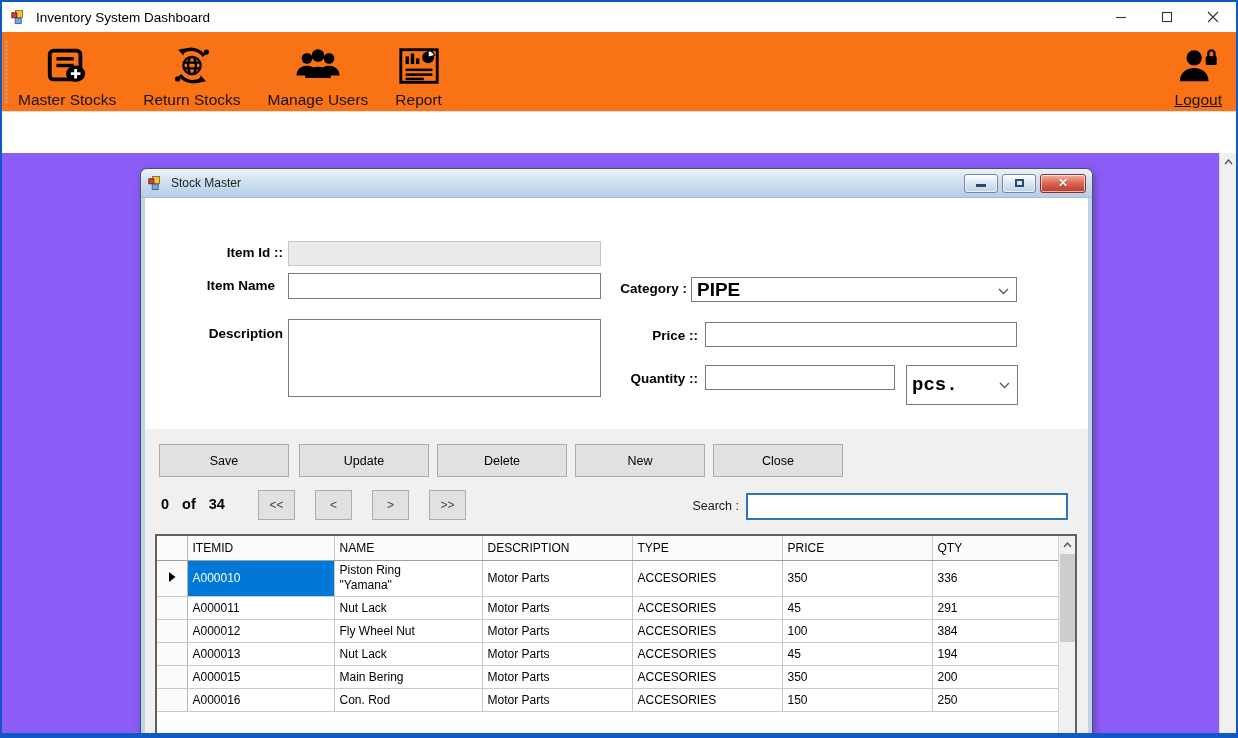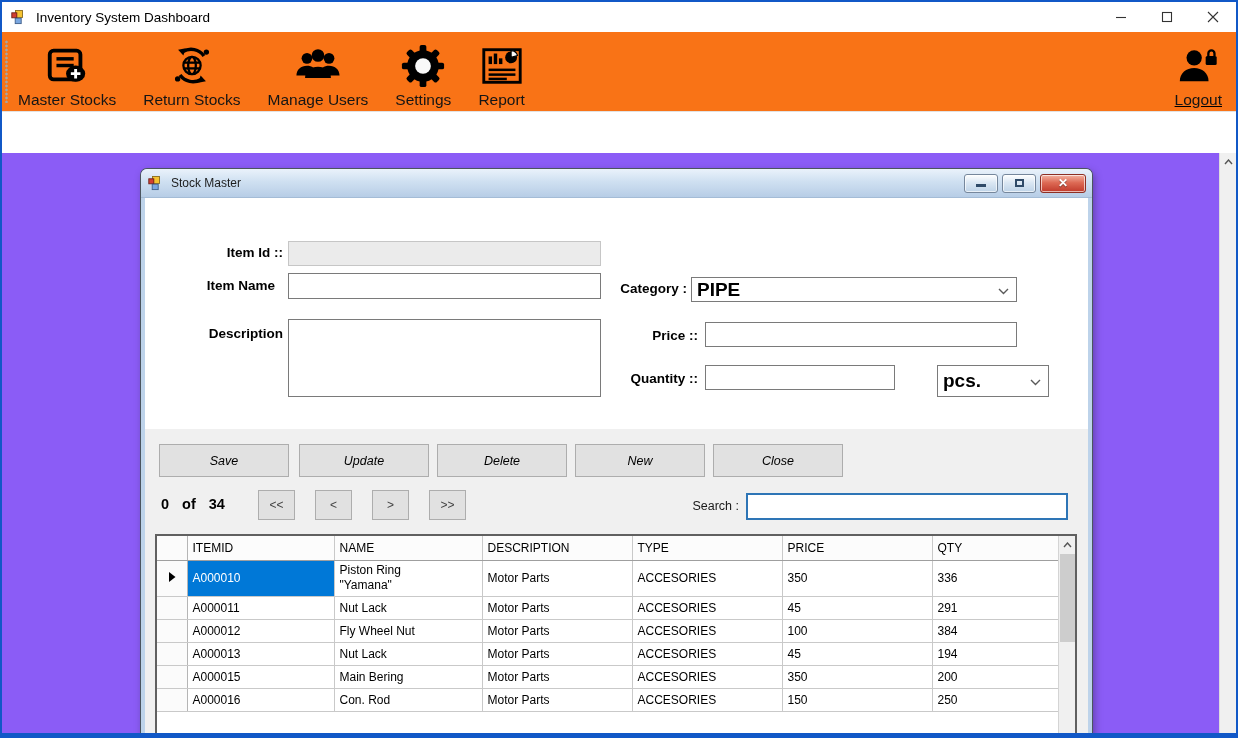--- a/index.html
+++ b/index.html
@@ -52,21 +52,21 @@
   .child-body{ position:relative; flex:1; margin:0 4px 4px; background:#f0f0f0; overflow:hidden; }
   .form-panel{ position:absolute; left:0; top:0; right:0; height:231px; background:#fff; }
   
   .flabel{ position:absolute; font-weight:bold; font-size:13.5px; color:#000; text-align:right; }
   .tbox{ position:absolute; background:#fff; border:1px solid #7a7a7a; font-size:13px; padding:0 5px; font-family:"Liberation Sans", sans-serif; }
   .tbox.disabled{ background:#ebebeb; border-color:#c6c6c6; }
   .combo{ position:absolute; background:#fff; border:1px solid #7a7a7a; display:flex; align-items:center; cursor:pointer; }
   .combo .cval{ font-weight:bold; font-size:19px; padding-left:5px; color:#000; }
   .combo .chev{ margin-left:auto; margin-right:7px; }
   .btn{ position:absolute; width:130px; height:33px; background:#e1e1e1; border:1px solid #adadad; font-size:12.5px;
-     font-family:"Liberation Sans", sans-serif; color:#000; cursor:pointer;font-style:italic; }
+     font-family:"Liberation Sans", sans-serif; color:#000; cursor:pointer; }
   .navbtn{ position:absolute; width:37px; height:30px; background:#e1e1e1; border:1px solid #adadad; font-size:12px; color:#444; cursor:pointer; }
   .nav-counter{ position:absolute; left:16px; top:298px; font-weight:bold; font-size:14.5px; display:flex; gap:13px; }
   .search-label{ position:absolute; left:528px; top:301px; width:66px; text-align:right; font-size:12.5px; color:#1a1a1a; }
   .search-input{ position:absolute; left:601px; top:295px; width:322px; height:27px; border:2px solid #2e75b6; font-size:13px; padding:0 4px; }
   
   .grid{ position:absolute; left:10px; top:336px; width:922px; height:213px; border:2px solid #606060; background:#fff; overflow:hidden; }
   .grid table{ border-collapse:collapse; table-layout:fixed; width:905px; }
   .grid th, .grid td{ font-weight:normal; font-size:12px; text-align:left; padding:2px 5px; color:#000;
      border-right:1px solid #c9c9c9; border-bottom:1px solid #c9c9c9; overflow:hidden; vertical-align:middle; background:#fff; }
   .grid thead th{ height:24px; border-bottom:1px solid #9f9f9f; background:#fcfcfc; }
@@ -159,39 +159,20 @@
           <circle cx="35.5" cy="16" r="5.6"></circle>
           <circle cx="24" cy="13" r="6.6"></circle>
           <path d="M1.5 34c0-6.2 4.7-10.2 11-10.2 2.6 0 4.8.6 6.5 1.8-3.3 2-5.4 5-6 8.4z"></path>
           <path d="M46.5 34c0-6.2-4.7-10.2-11-10.2-2.6 0-4.8.6-6.5 1.8 3.3 2 5.4 5 6 8.4z"></path>
           <path d="M10.5 36.5c0-7.4 5.8-11.6 13.5-11.6s13.5 4.2 13.5 11.6z"></path>
         </svg>
       </span>
       <span class="tlabel">Manage Users</span>
     </div>
 
-    <div class="tool-item">
-      <span class="ticon">
-        <svg width="46" height="46" viewBox="0 0 48 48">
-          <g fill="#000">
-            <rect x="20.5" y="2" width="7" height="9" rx="2"></rect>
-            <rect x="20.5" y="37" width="7" height="9" rx="2"></rect>
-            <rect x="2" y="20.5" width="9" height="7" rx="2"></rect>
-            <rect x="37" y="20.5" width="9" height="7" rx="2"></rect>
-            <rect x="20.5" y="2" width="7" height="9" rx="2" transform="rotate(45 24 24)"></rect>
-            <rect x="20.5" y="37" width="7" height="9" rx="2" transform="rotate(45 24 24)"></rect>
-            <rect x="2" y="20.5" width="9" height="7" rx="2" transform="rotate(45 24 24)"></rect>
-            <rect x="37" y="20.5" width="9" height="7" rx="2" transform="rotate(45 24 24)"></rect>
-            <circle cx="24" cy="24" r="16.5"></circle>
-          </g>
-          <circle cx="24" cy="24" r="8.2" fill="#f9f9f9"></circle>
-        </svg>
-      </span>
-      <span class="tlabel">Settings</span>
-    </div>
 
     <div class="tool-item">
       <span class="ticon">
         <svg width="46" height="46" viewBox="0 0 48 48">
           <rect x="5" y="7" width="38" height="34" fill="none" stroke="#000" stroke-width="3"></rect>
           <rect x="10" y="14" width="3.6" height="8" fill="#000"></rect>
           <rect x="15.4" y="11" width="3.6" height="11" fill="#000"></rect>
           <rect x="20.8" y="16" width="3.6" height="6" fill="#000"></rect>
           <circle cx="33.5" cy="15" r="6.2" fill="#000"></circle>
           <path d="M33.5 15V7.9A7.1 7.1 0 0 1 40.2 13z" fill="#f9f9f9" stroke="#000" stroke-width="1.2"></path>
@@ -255,21 +236,21 @@
           <span class="cval">PIPE</span>
           <span class="chev">
             <svg width="11" height="7" viewBox="0 0 11 7">
                 <path d="M1 1l4.5 4.5L10 1" fill="none" stroke="#5a5a5a" stroke-width="1.4"></path>
               </svg>
           </span>
         </div>
         <textarea class="tbox" style="left: 143px; top: 121px; width: 313px; height: 78px; resize: none; padding-top: 3px;"></textarea>
         <input class="tbox" style="left: 560px; top: 124px; width: 312px; height: 25px;" value="">
         <input class="tbox" style="left: 560px; top: 167px; width: 190px; height: 25px;" value="">
-        <div class="combo" style="left:792px; top:167px; width:112px; height:32px;">
+        <div class="combo" style="left:761px; top:167px; width:112px; height:40px;font-family:Liberation Mono, monospace;">
           <span class="cval">pcs.</span>
           <span class="chev">
             <svg width="11" height="7" viewBox="0 0 11 7">
                 <path d="M1 1l4.5 4.5L10 1" fill="none" stroke="#5a5a5a" stroke-width="1.4"></path>
               </svg>
           </span>
         </div>
 
         <button class="btn" style="left:14px;  top:246px;">Save</button>
         <button class="btn" style="left:154px; top:246px;">Update</button>

